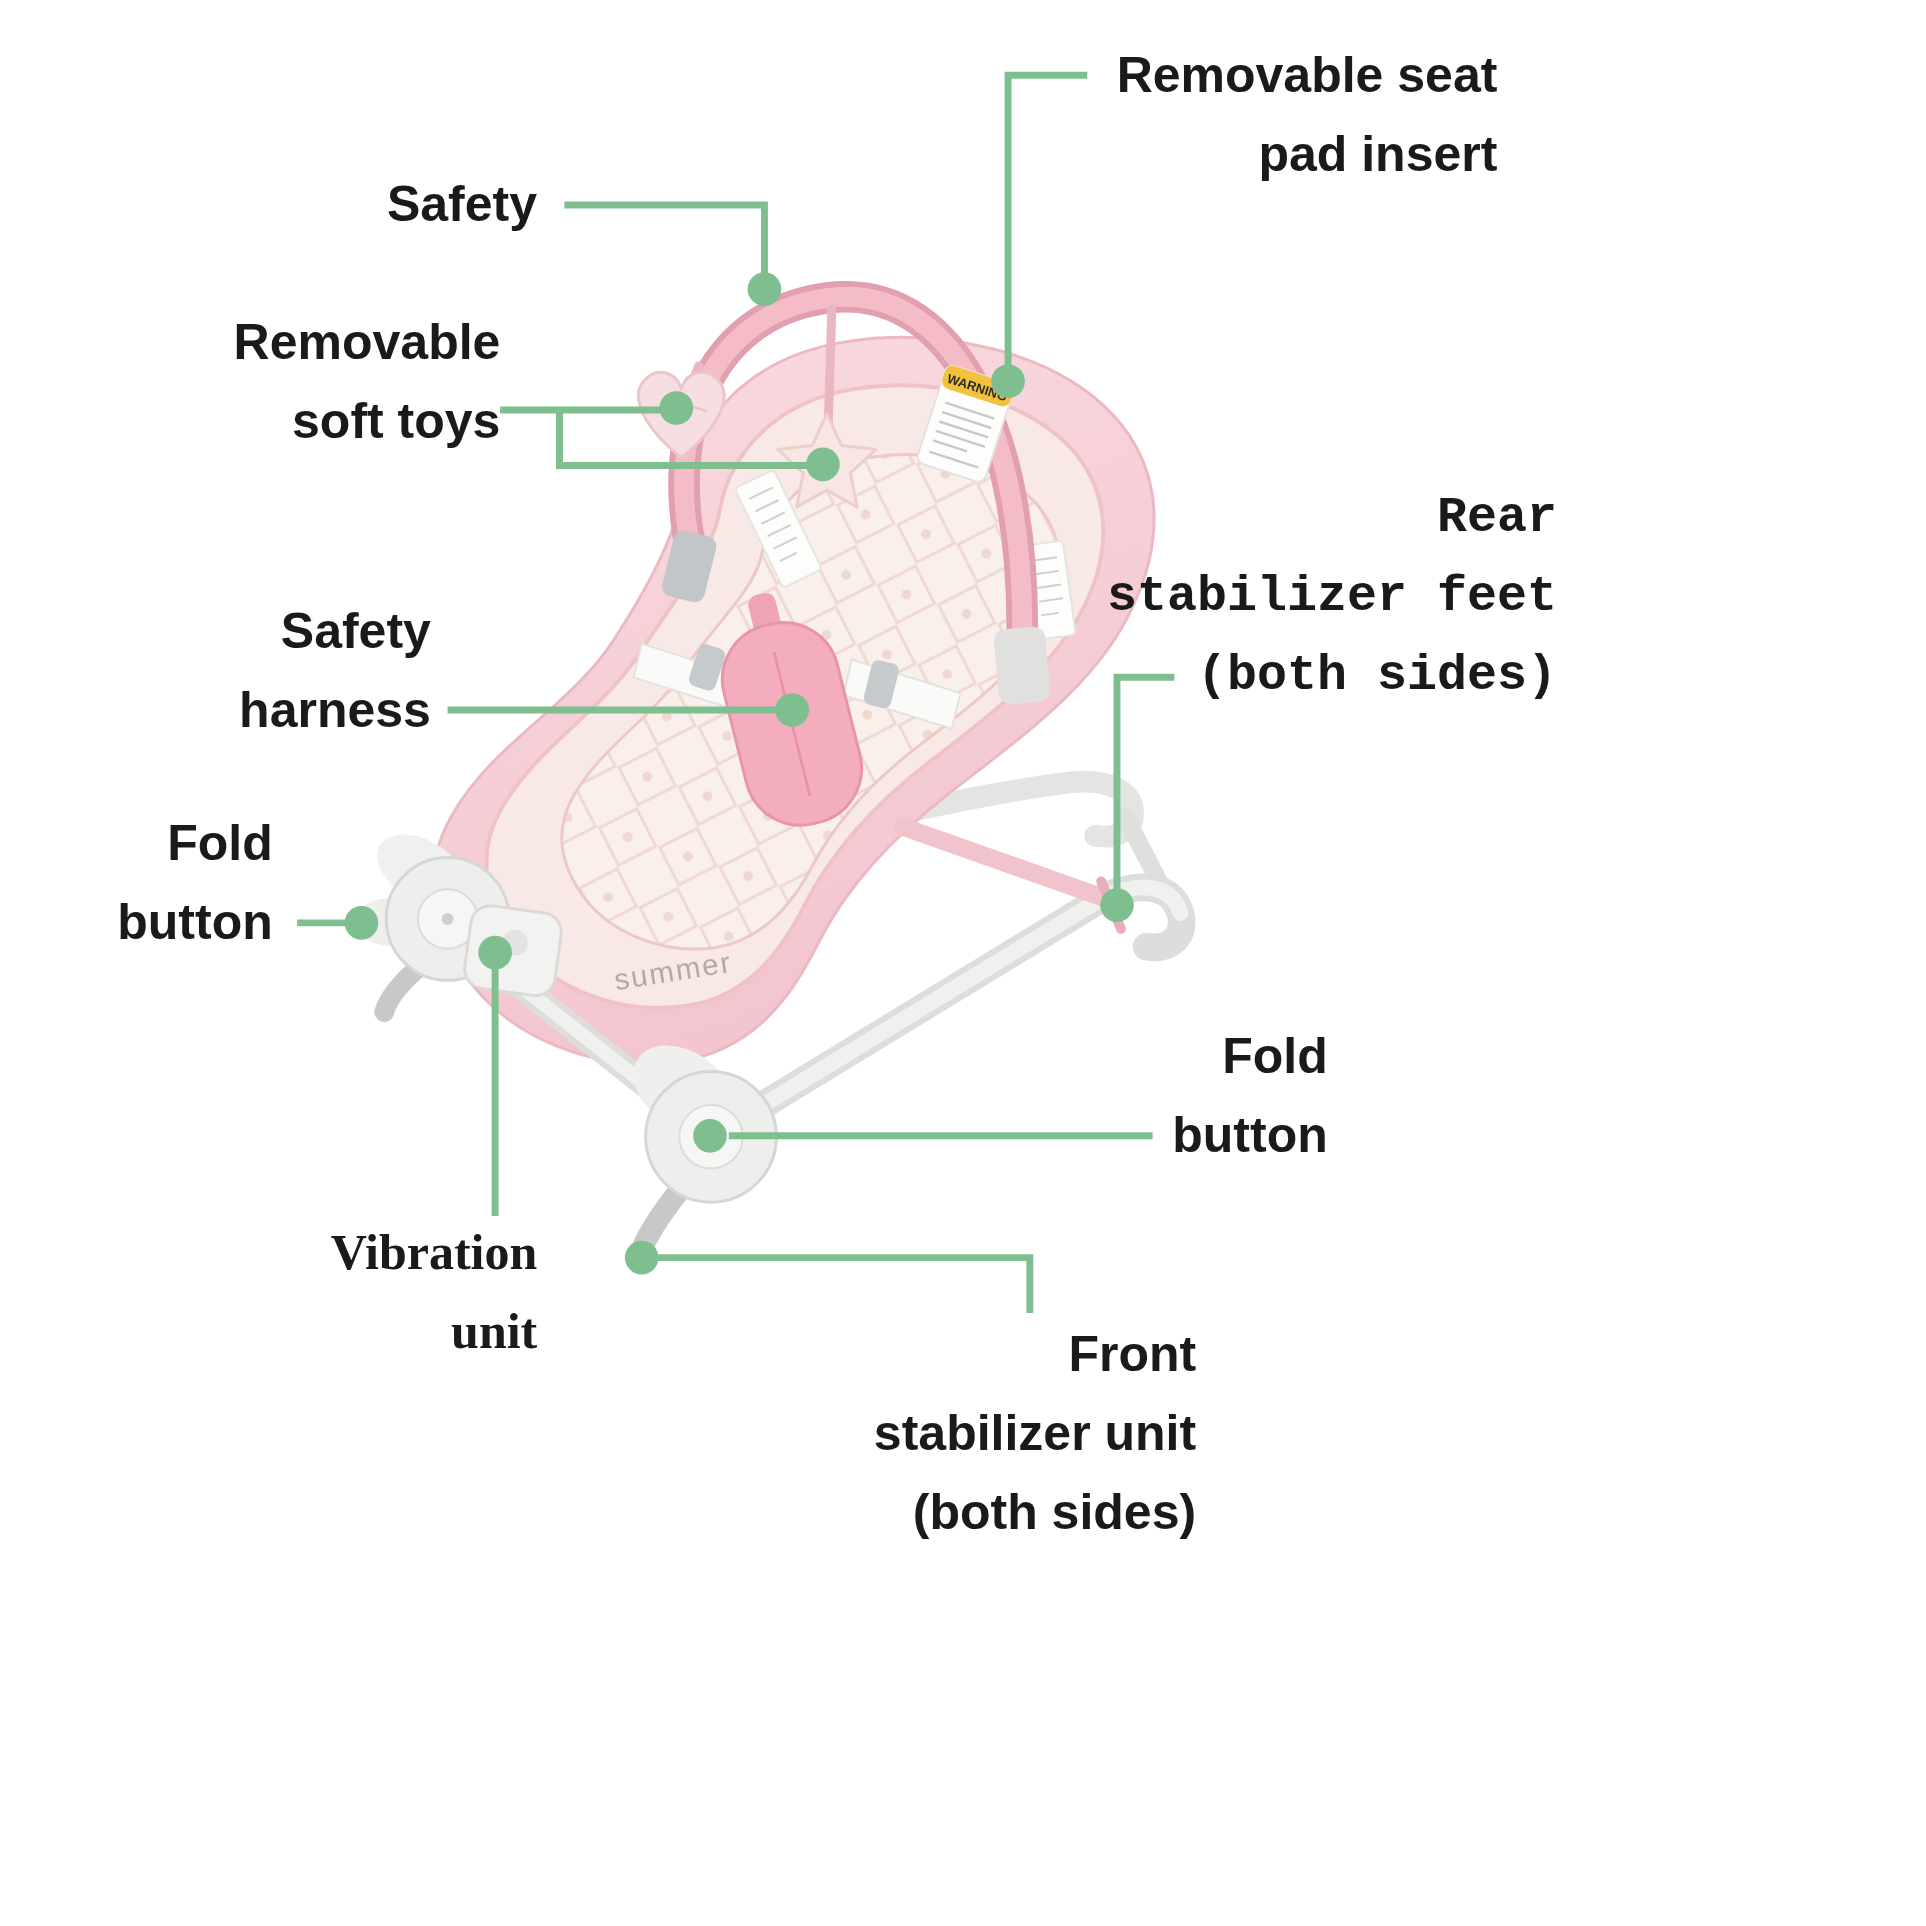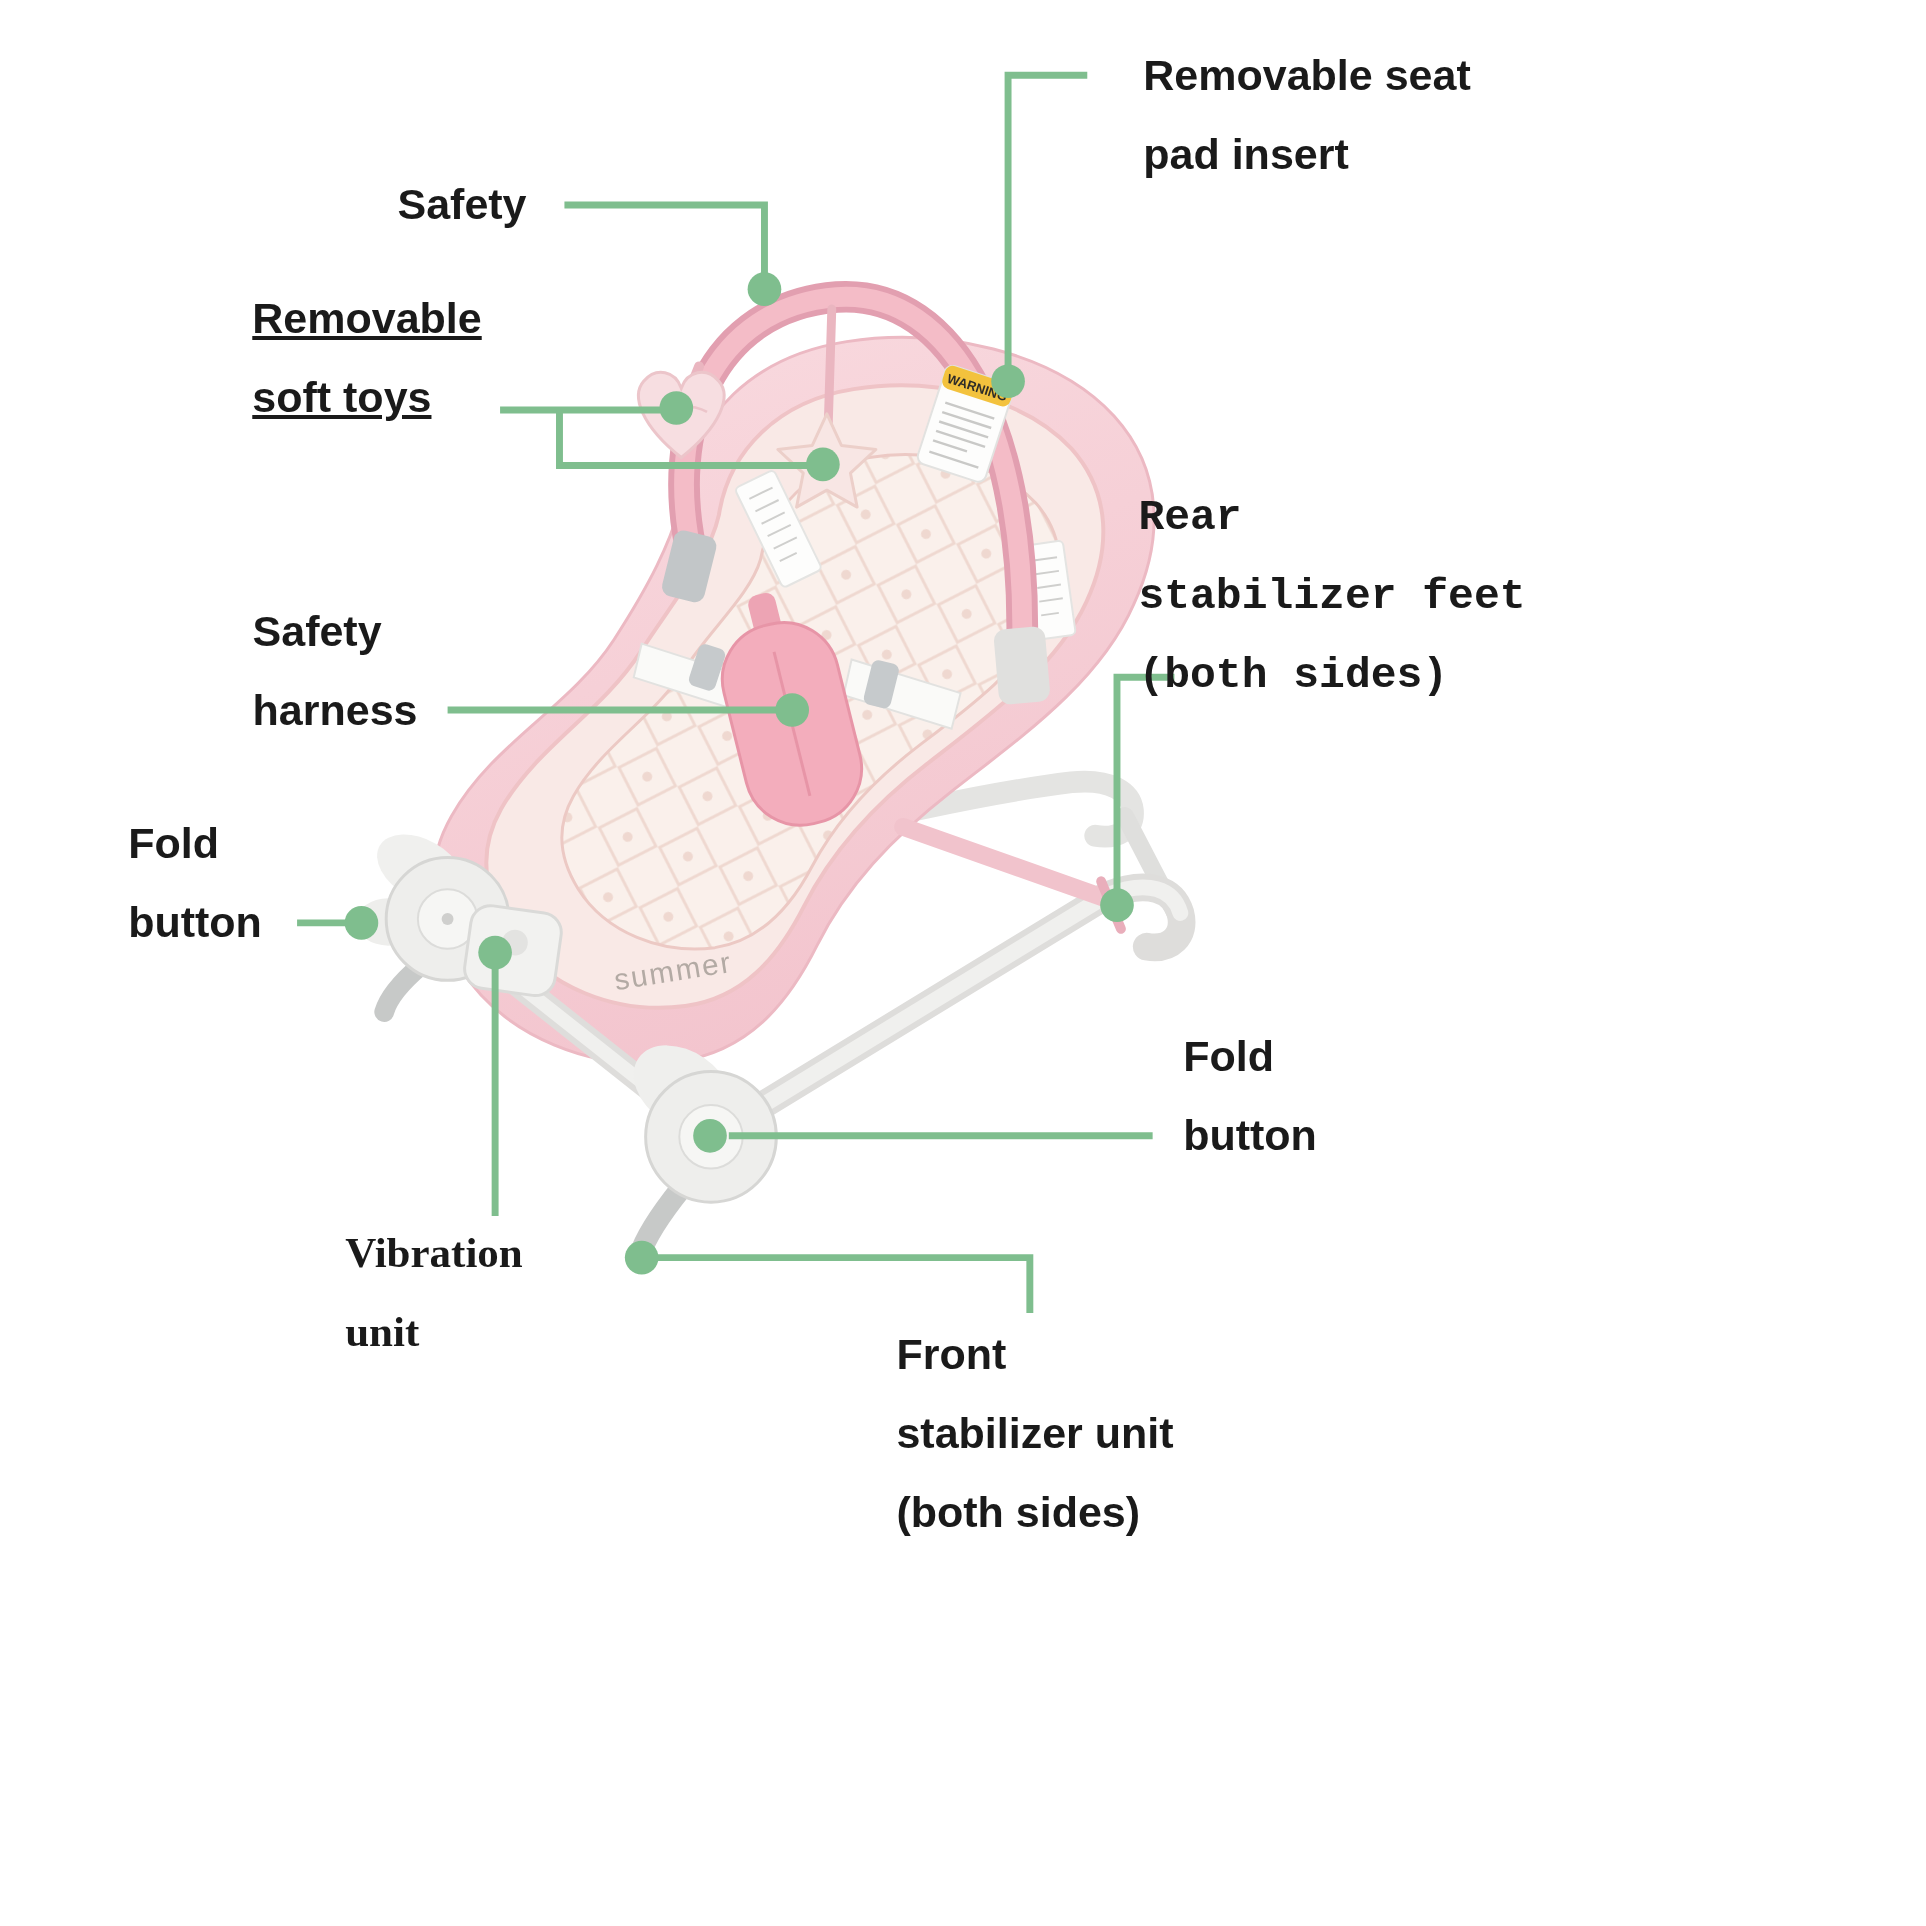--- a/index.html
+++ b/index.html
@@ -11,23 +11,23 @@
     height: 1927px;
     background: #ffffff;
     overflow: hidden;
     font-family: "Liberation Sans", sans-serif;
   }
   .art { position: absolute; left: 0; top: 0; width: 1927px; height: 1927px; }
   .label {
     position: absolute;
     transform: translateX(-50%);
     white-space: pre-line;
-    text-align: left;
+    text-align: right;
     font-weight: 700;
-    font-size: 43px;
+    font-size: 50px;
     line-height: 79px;
     color: var(--label-text, #1a1a1a);
     letter-spacing: 0;
   }
   .connector {
     fill: none;
     stroke: var(--accent-green, #7fbe8e);
     stroke-width: 7;
   }
   .dot { fill: var(--accent-green, #7fbe8e); }
@@ -189,21 +189,21 @@
       <circle class="dot" cx="365" cy="932" r="17"></circle>
       <circle class="dot" cx="500" cy="962" r="17"></circle>
       <circle class="dot" cx="717" cy="1147" r="17"></circle>
       <circle class="dot" cx="648" cy="1270" r="17"></circle>
     </g>
   </svg>
 
   <div class="label" style="left:1307px; top:36px;">Removable seat
 pad insert</div>
   <div class="label" style="left:462px; top:165px;">Safety</div>
-  <div class="label" style="left:367px; top:279px;text-decoration:underline;">Removable
+  <div class="label" style="left:367px; top:303px;">Removable
 soft toys</div>
   <div class="label" style="left:1332px; top:478px;font-family:Liberation Mono, monospace;">Rear
 stabilizer feet
 (both sides)</div>
   <div class="label" style="left:335px; top:592px;">Safety
 harness</div>
   <div class="label" style="left:195px; top:804px;">Fold
 button</div>
   <div class="label" style="left:434px; top:1213px;font-family:Liberation Serif, serif;">Vibration
 unit</div>

